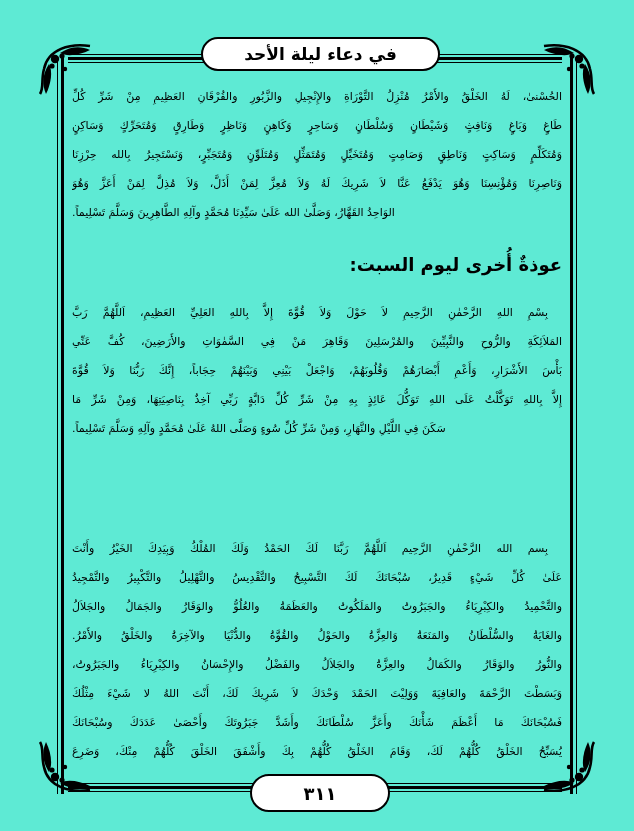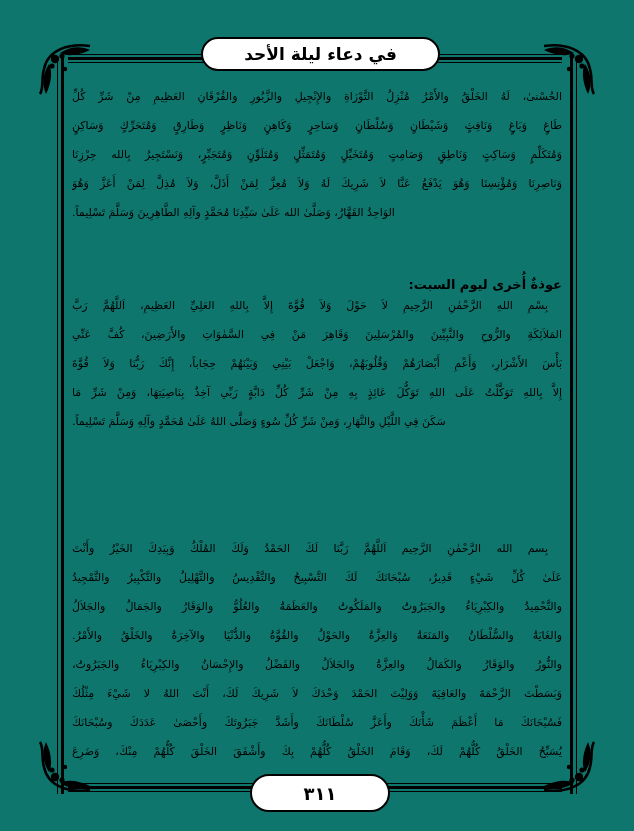--- a/index.html
+++ b/index.html
@@ -1,20 +1,20 @@
 <!DOCTYPE html>
 <html lang="ar"><head>
 <meta charset="utf-8">
 <style>
   html,body{margin:0;padding:0;overflow:hidden;}
   body{
     width:634px;height:831px;background:#ffffff;
     font-family:"DejaVu Sans", sans-serif;position:relative;color:#000;
   }
-  .page{position:absolute;inset:0;background:#0f766e;padding-left:8px;}
+  .page{position:absolute;inset:0;background:#5eead4;padding-left:8px;}
 
   
   .vline{position:absolute;background:#000;top:58px;height:736px;}
   .vl-thin-left{left:57px;width:1px;}
   .vl-thick-left{left:61px;width:3px;}
   .vl-thick-right{left:570px;width:3px;}
   .vl-thin-right{left:576px;width:1px;}
 
   
   .rule{position:absolute;left:68px;width:494px;}
@@ -47,25 +47,25 @@
   .para{position:absolute;left:72px;width:490px;direction:rtl;}
   .line{
     font-size:11px;line-height:29px;height:29px;overflow:hidden;
     text-align:justify;text-align-last:justify;text-justify:inter-word;
     white-space:normal;
   }
   .line.endline{text-align-last:left;}
   .line.indent{padding-right:14px;}
   .heading{
     position:absolute;left:72px;width:490px;direction:rtl;text-align:right;
-    font-weight:bold;font-size:13px;line-height:30px;margin-top:20px;
+    font-weight:bold;font-size:18px;line-height:30px;
   }
   .p1{top:82px;}
   .h1{top:250px;}
-  .p2{top:291px;}
+  .p2{top:298px;}
   .h2{top:469px;}
   .p3{top:490px;margin-top:44px;}
 </style>
 </head>
 <body>
 
 <div class="page">
 
   <div class="vline vl-thin-left"></div>
   <div class="vline vl-thick-left"></div>

